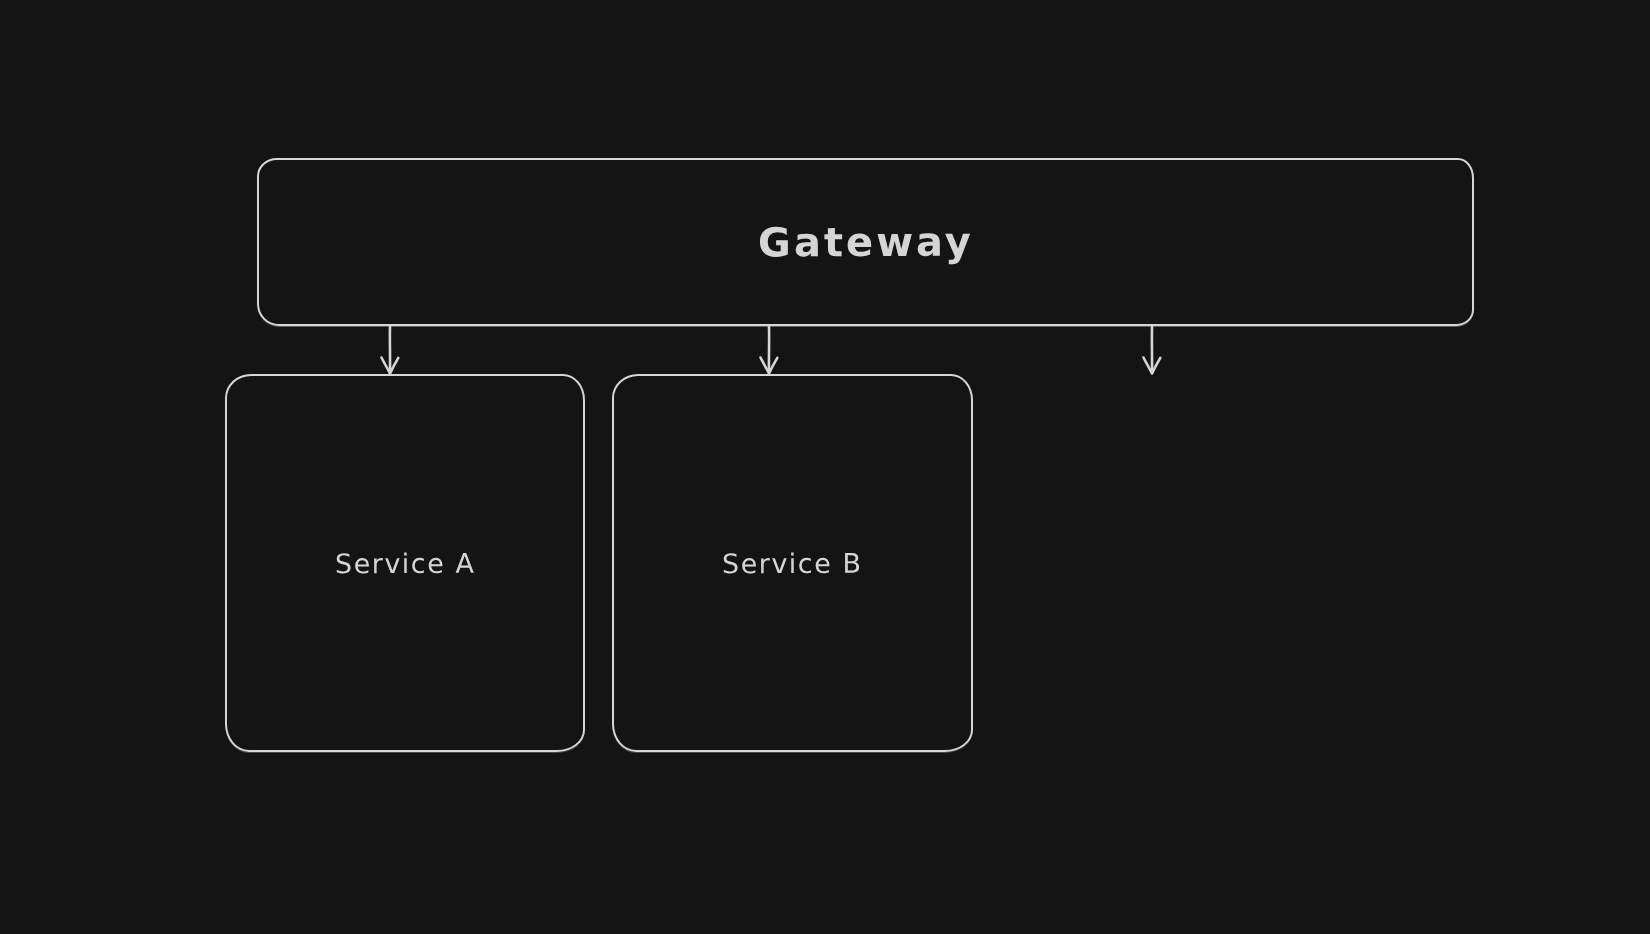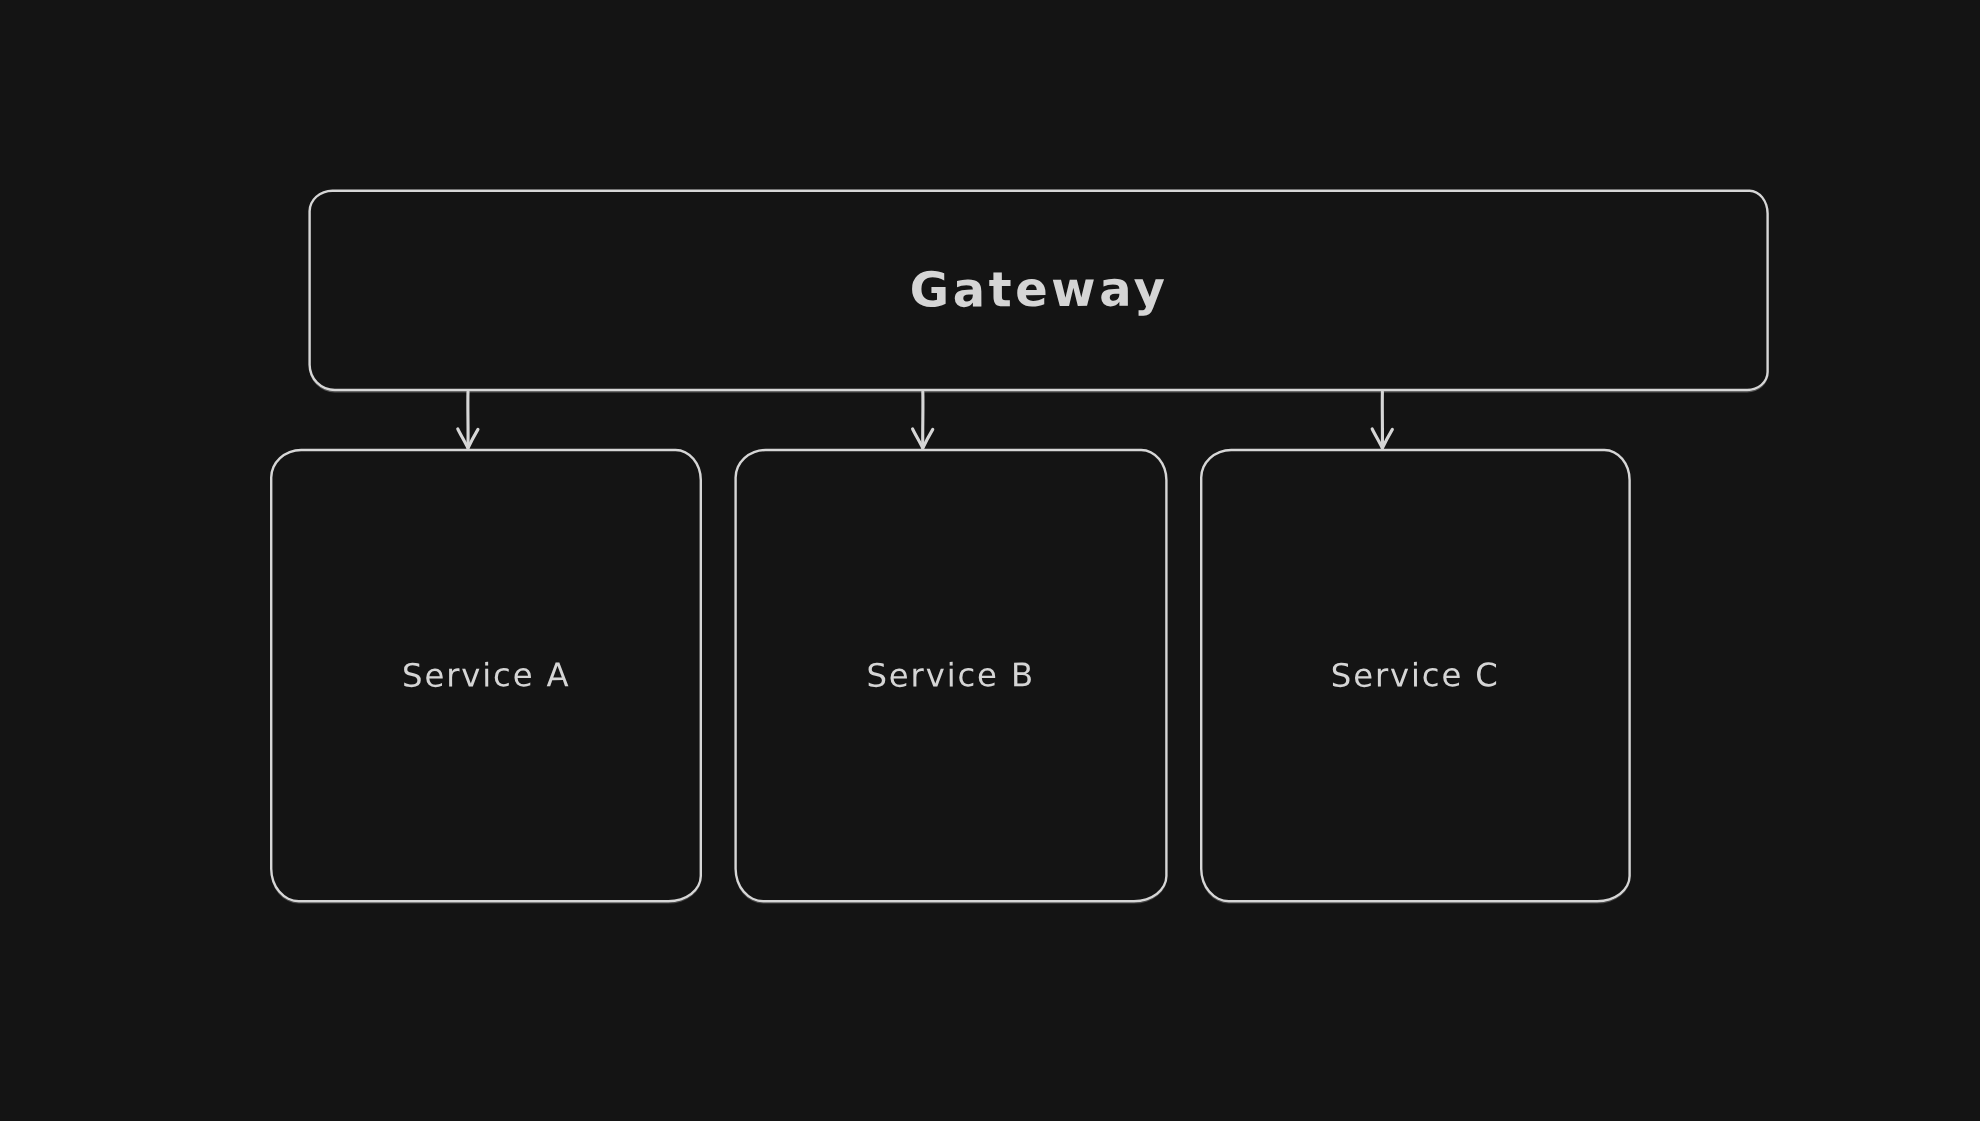--- a/index.html
+++ b/index.html
@@ -105,17 +105,14 @@
   </svg>
 
   <div class="node service service-b">
     <span class="node-label">Service B</span>
   </div>
 
   <div class="node service service-a">
     <span class="node-label">Service A</span>
   </div>
 
-  <div class="node service service-c">
-    <span class="node-label">Service C</span>
-  </div>
 
 </div>
 
 </body></html>

